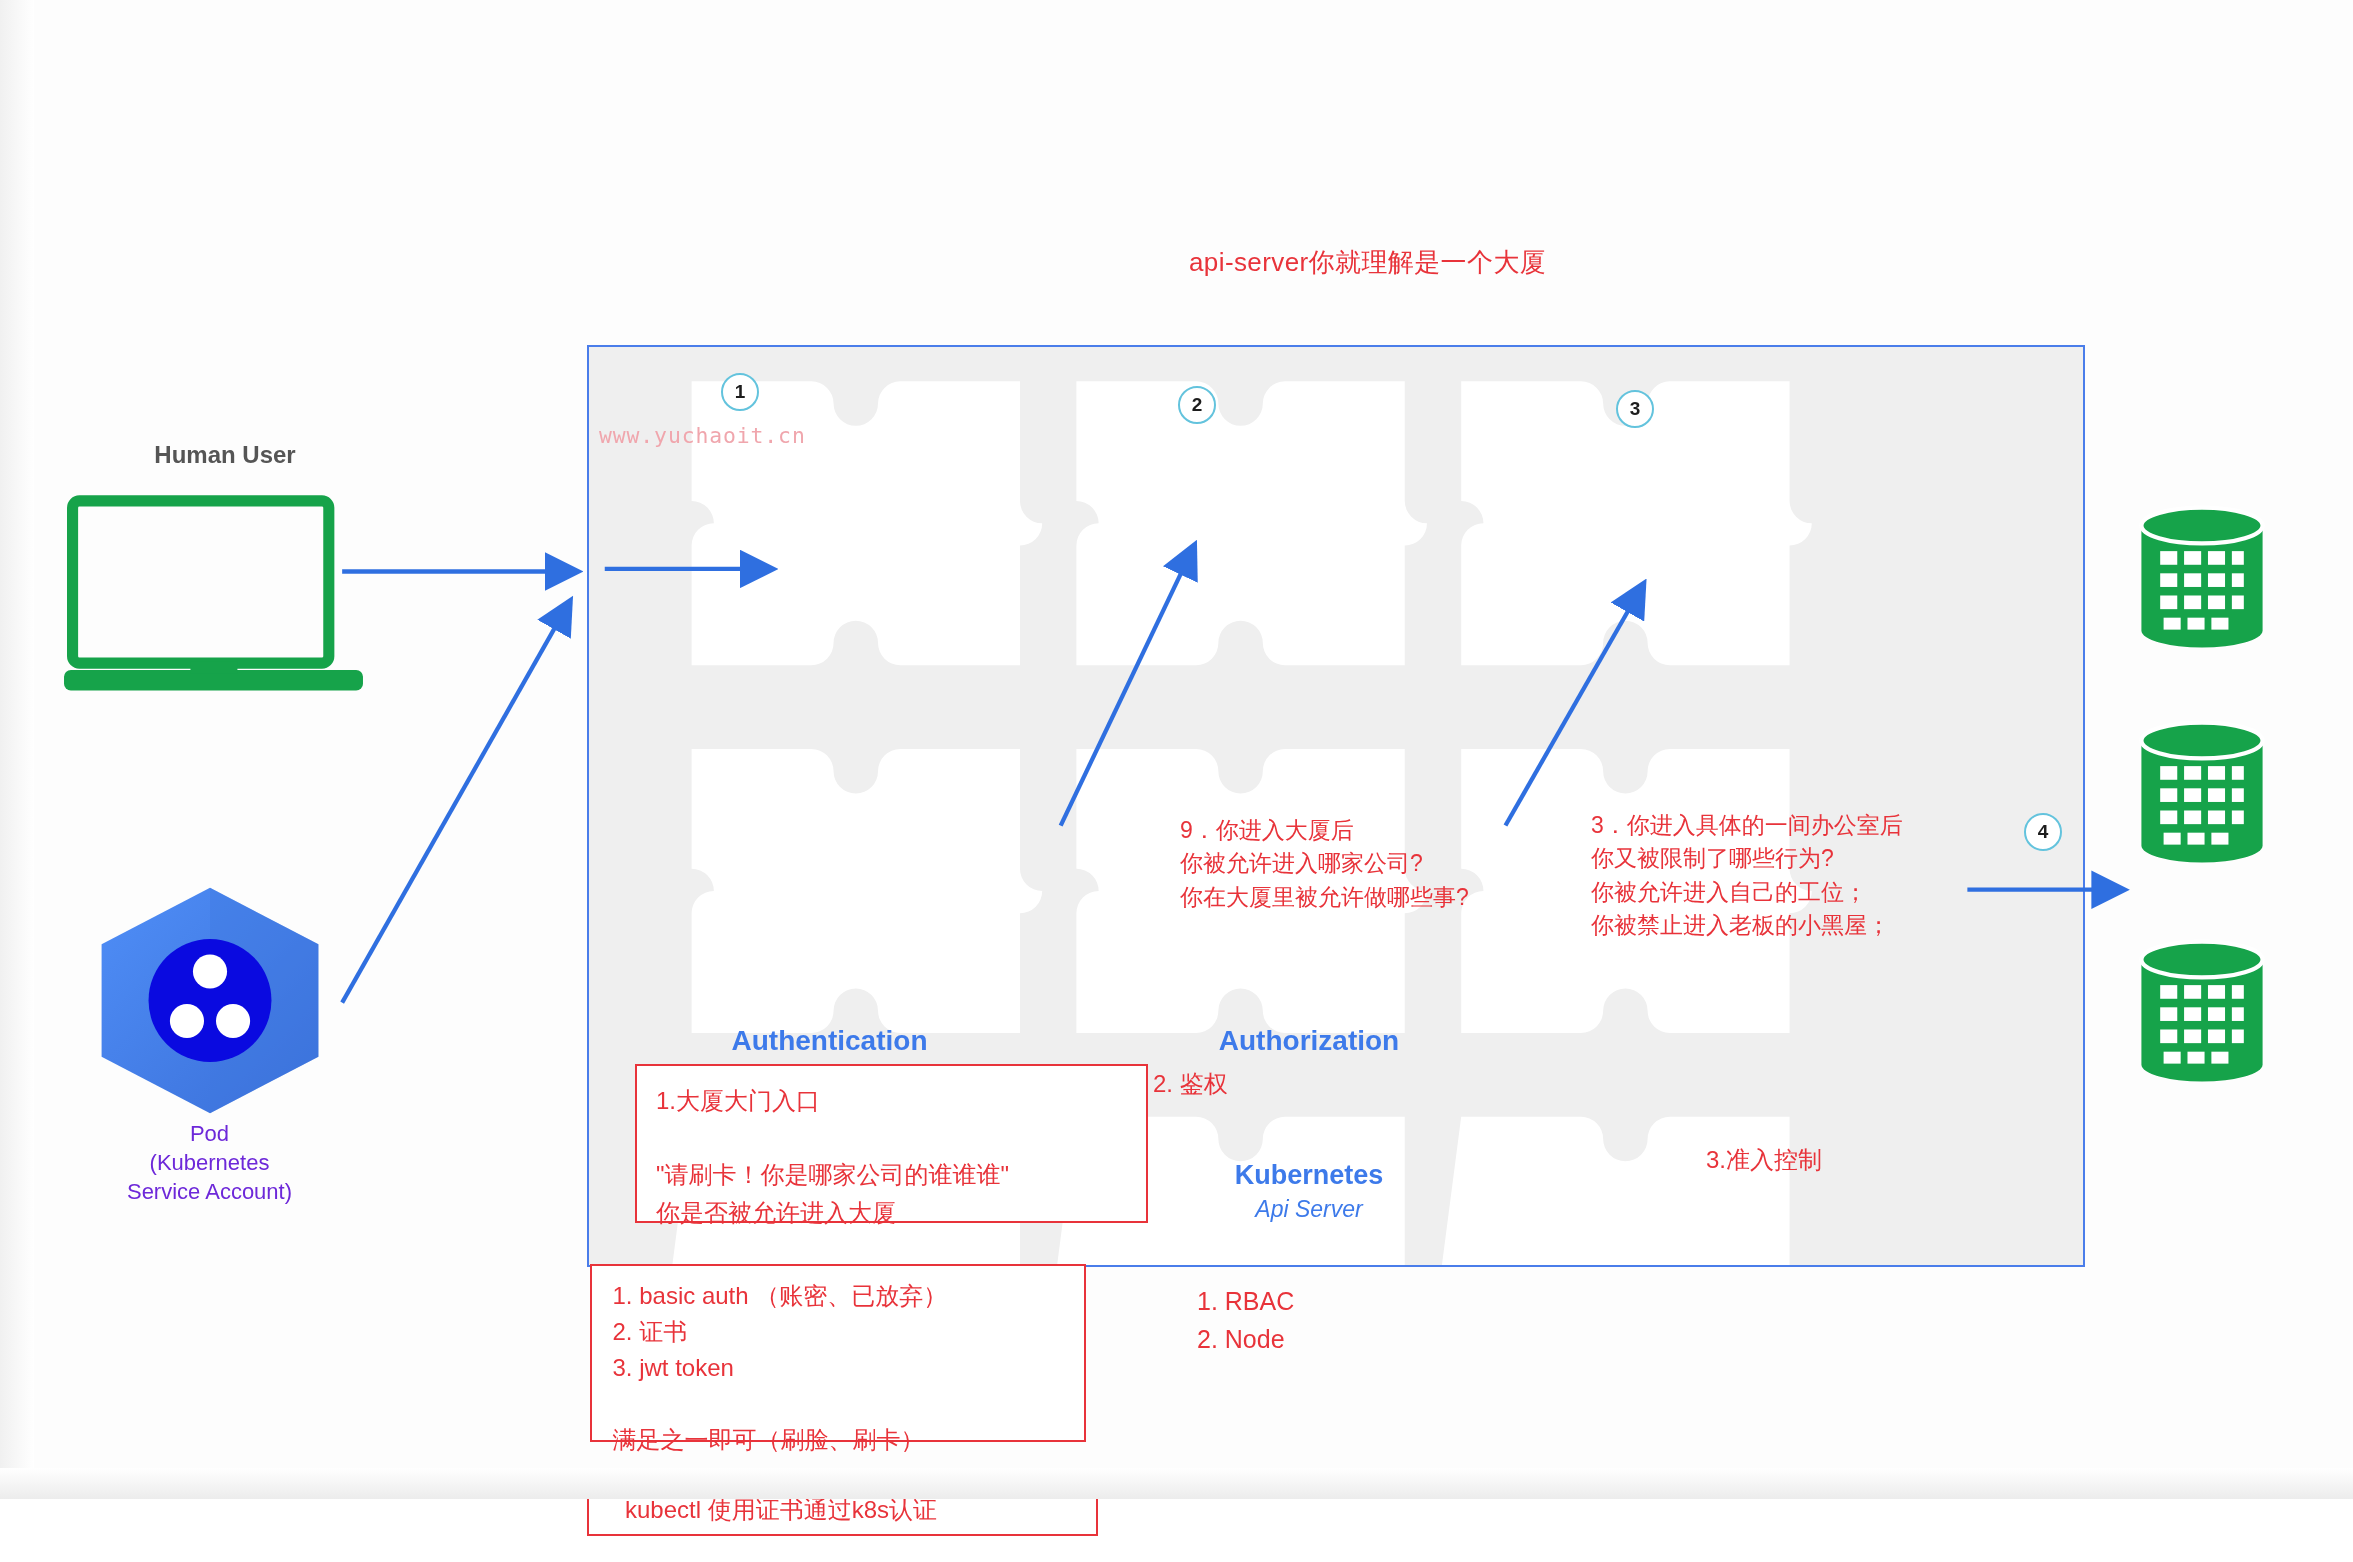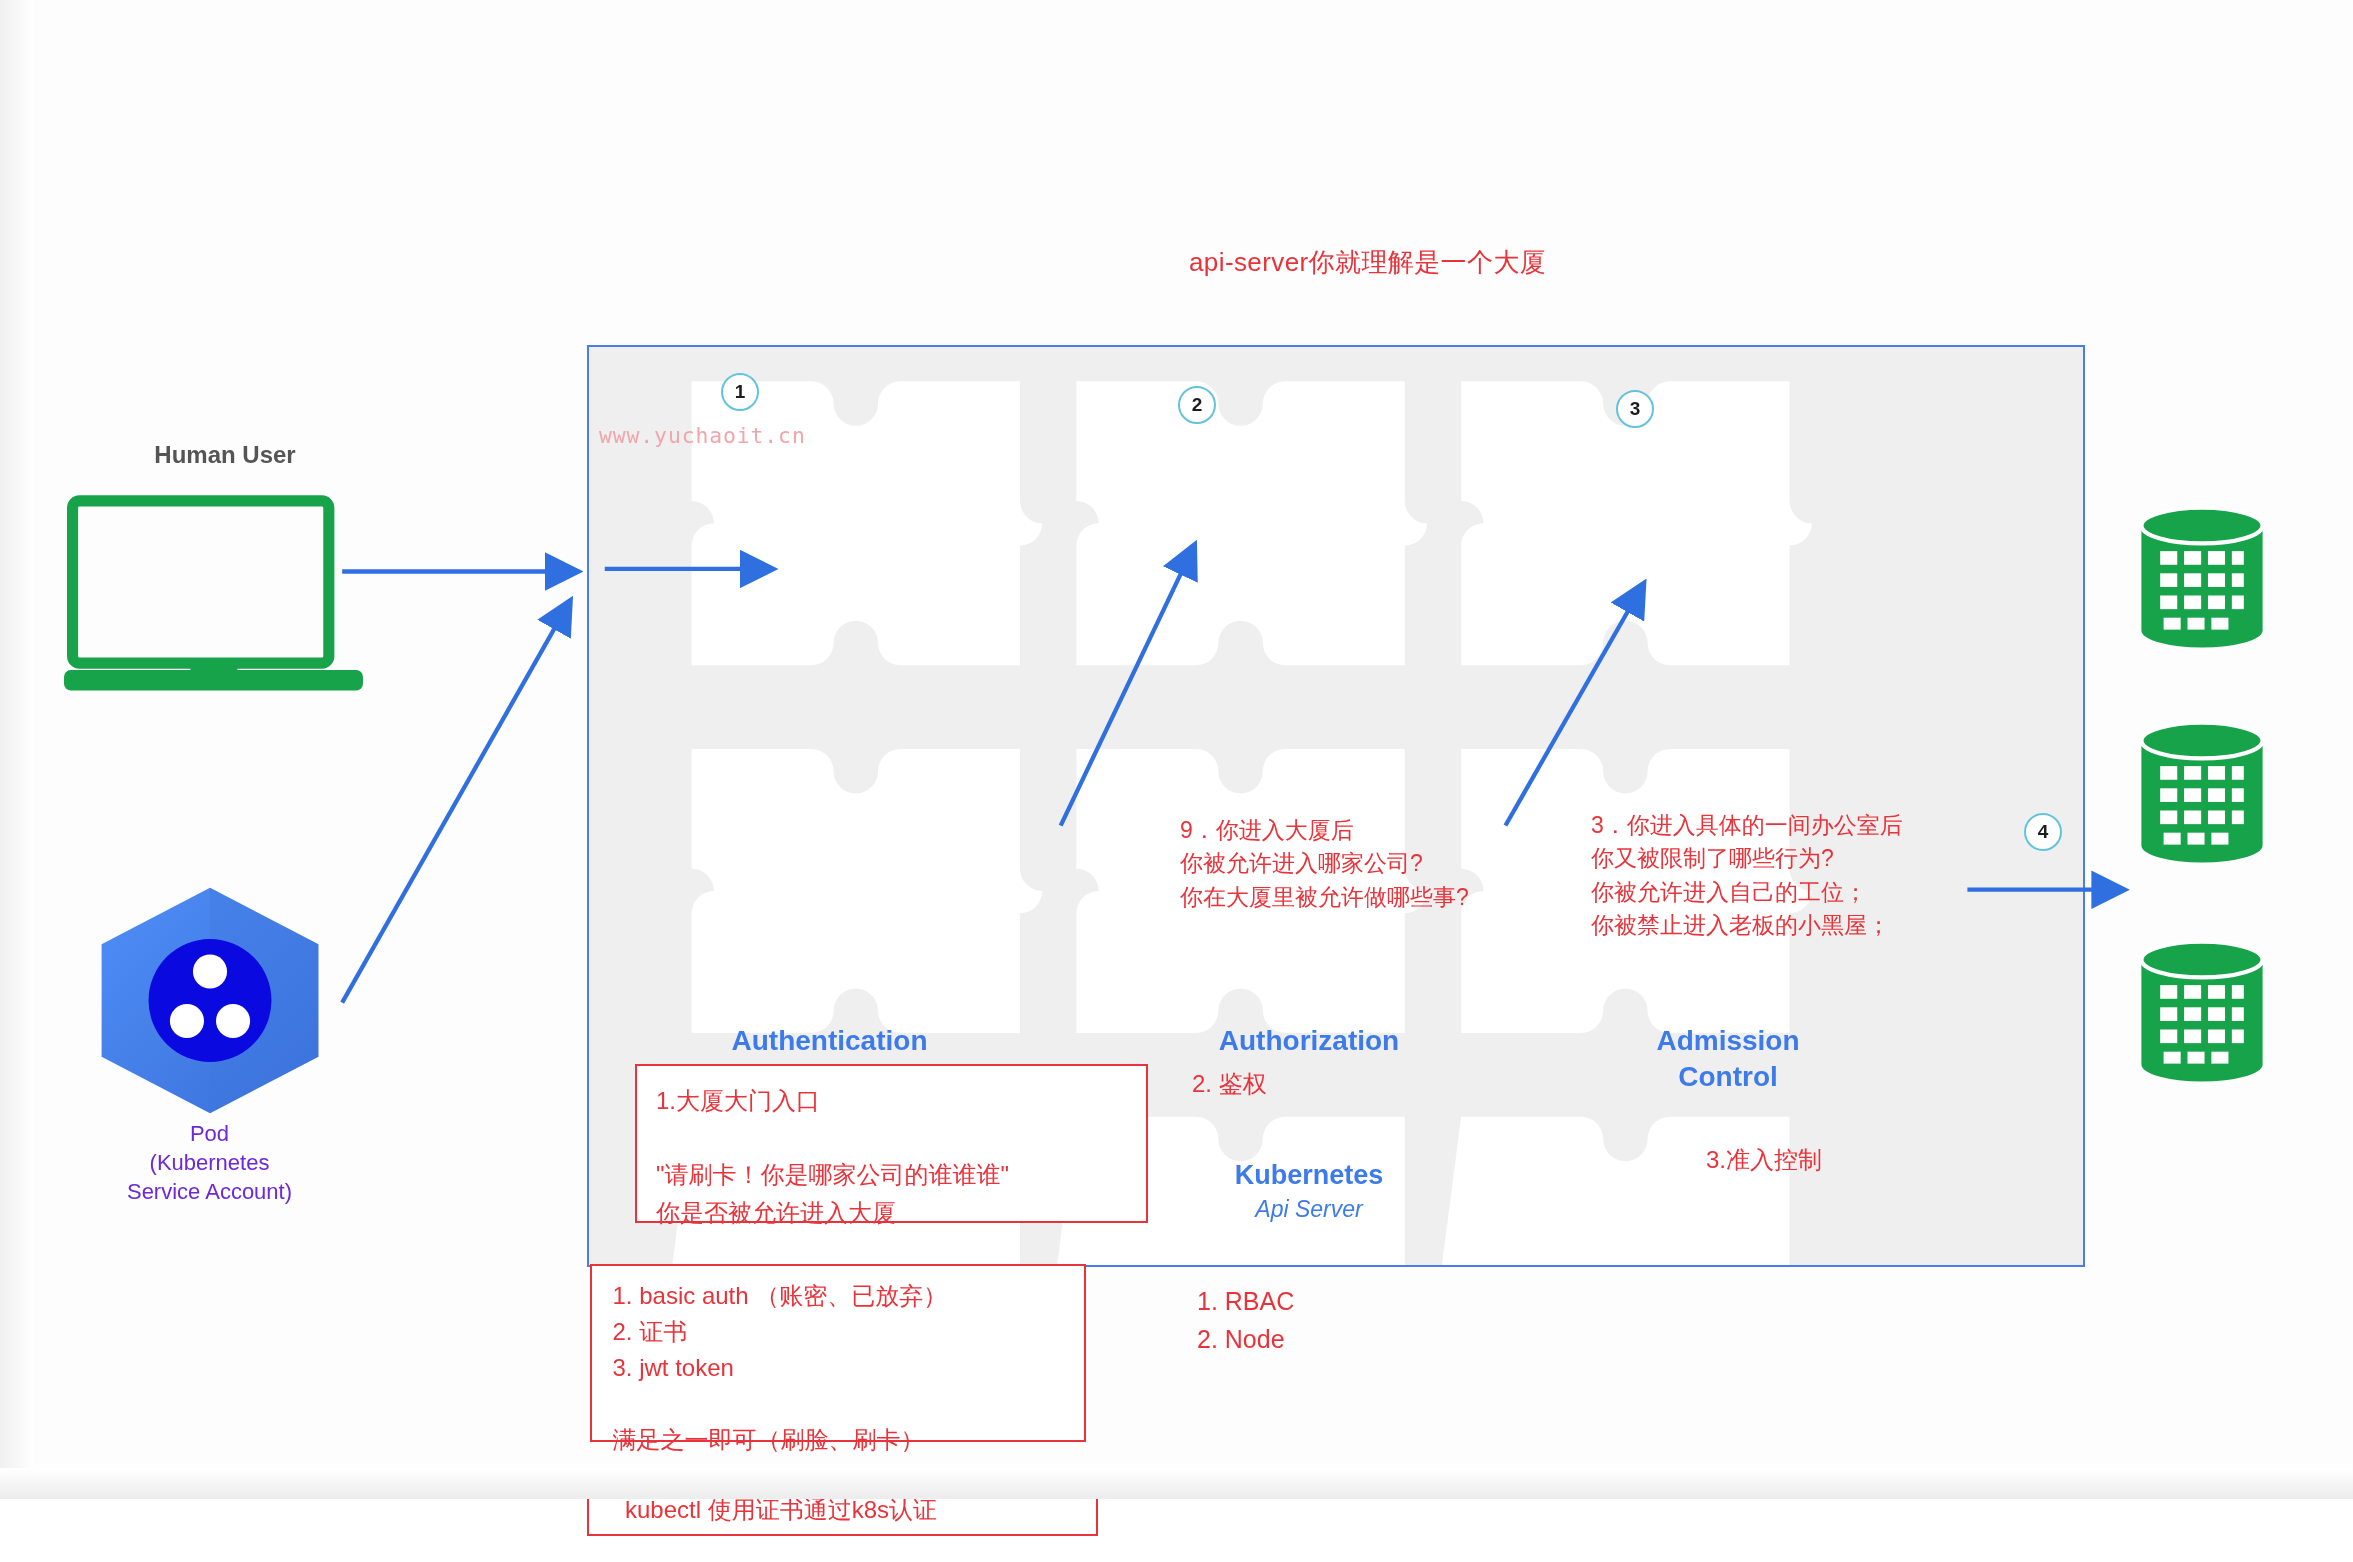--- a/index.html
+++ b/index.html
@@ -129,21 +129,21 @@
 
   
   .red-note {
     color: #e8333a;
     font-size: 23px;
     line-height: 1.45;
     white-space: pre-line;
   }
   #note-2 { left: 1180px; top: 814px; }
   #note-3 { left: 1591px; top: 809px; }
-  #note-authz-label { left: 1192px; top: 1067px; font-size: 24px; }
+  #note-authz-label { left: 1153px; top: 1067px; font-size: 24px; }
   #note-admission-label { left: 1706px; top: 1143px; font-size: 24px; }
 
   
   .red-box {
     border: 2.6px solid #e8333a;
     background: #ffffff;
     color: #e8333a;
   }
   #box-authn {
     left: 635px; top: 1064px;
@@ -324,22 +324,20 @@
       <line x1="1240" y1="965" x2="1395" y2="640"></line>
 
       <line x1="1760" y1="965" x2="1920" y2="685"></line>
 
       <line x1="2300" y1="1040" x2="2480" y2="1040"></line>
     </g>
   </svg>
 
   <div class="abs col-title" id="title-authn">Authentication</div>
   <div class="abs col-title" id="title-authz">Authorization</div>
-  <div class="abs col-title" id="title-admission" style="white-space: pre-line;">Admission
-Control</div>
 
   <div class="abs" id="kubernetes-label">
     <span class="k8s-main">Kubernetes</span>
     <span class="k8s-sub">Api Server</span>
   </div>
 
   <div class="abs red-note" id="note-2">9．你进入大厦后
 你被允许进入哪家公司?
 你在大厦里被允许做哪些事?</div>
   <div class="abs red-note" id="note-3">3．你进入具体的一间办公室后

